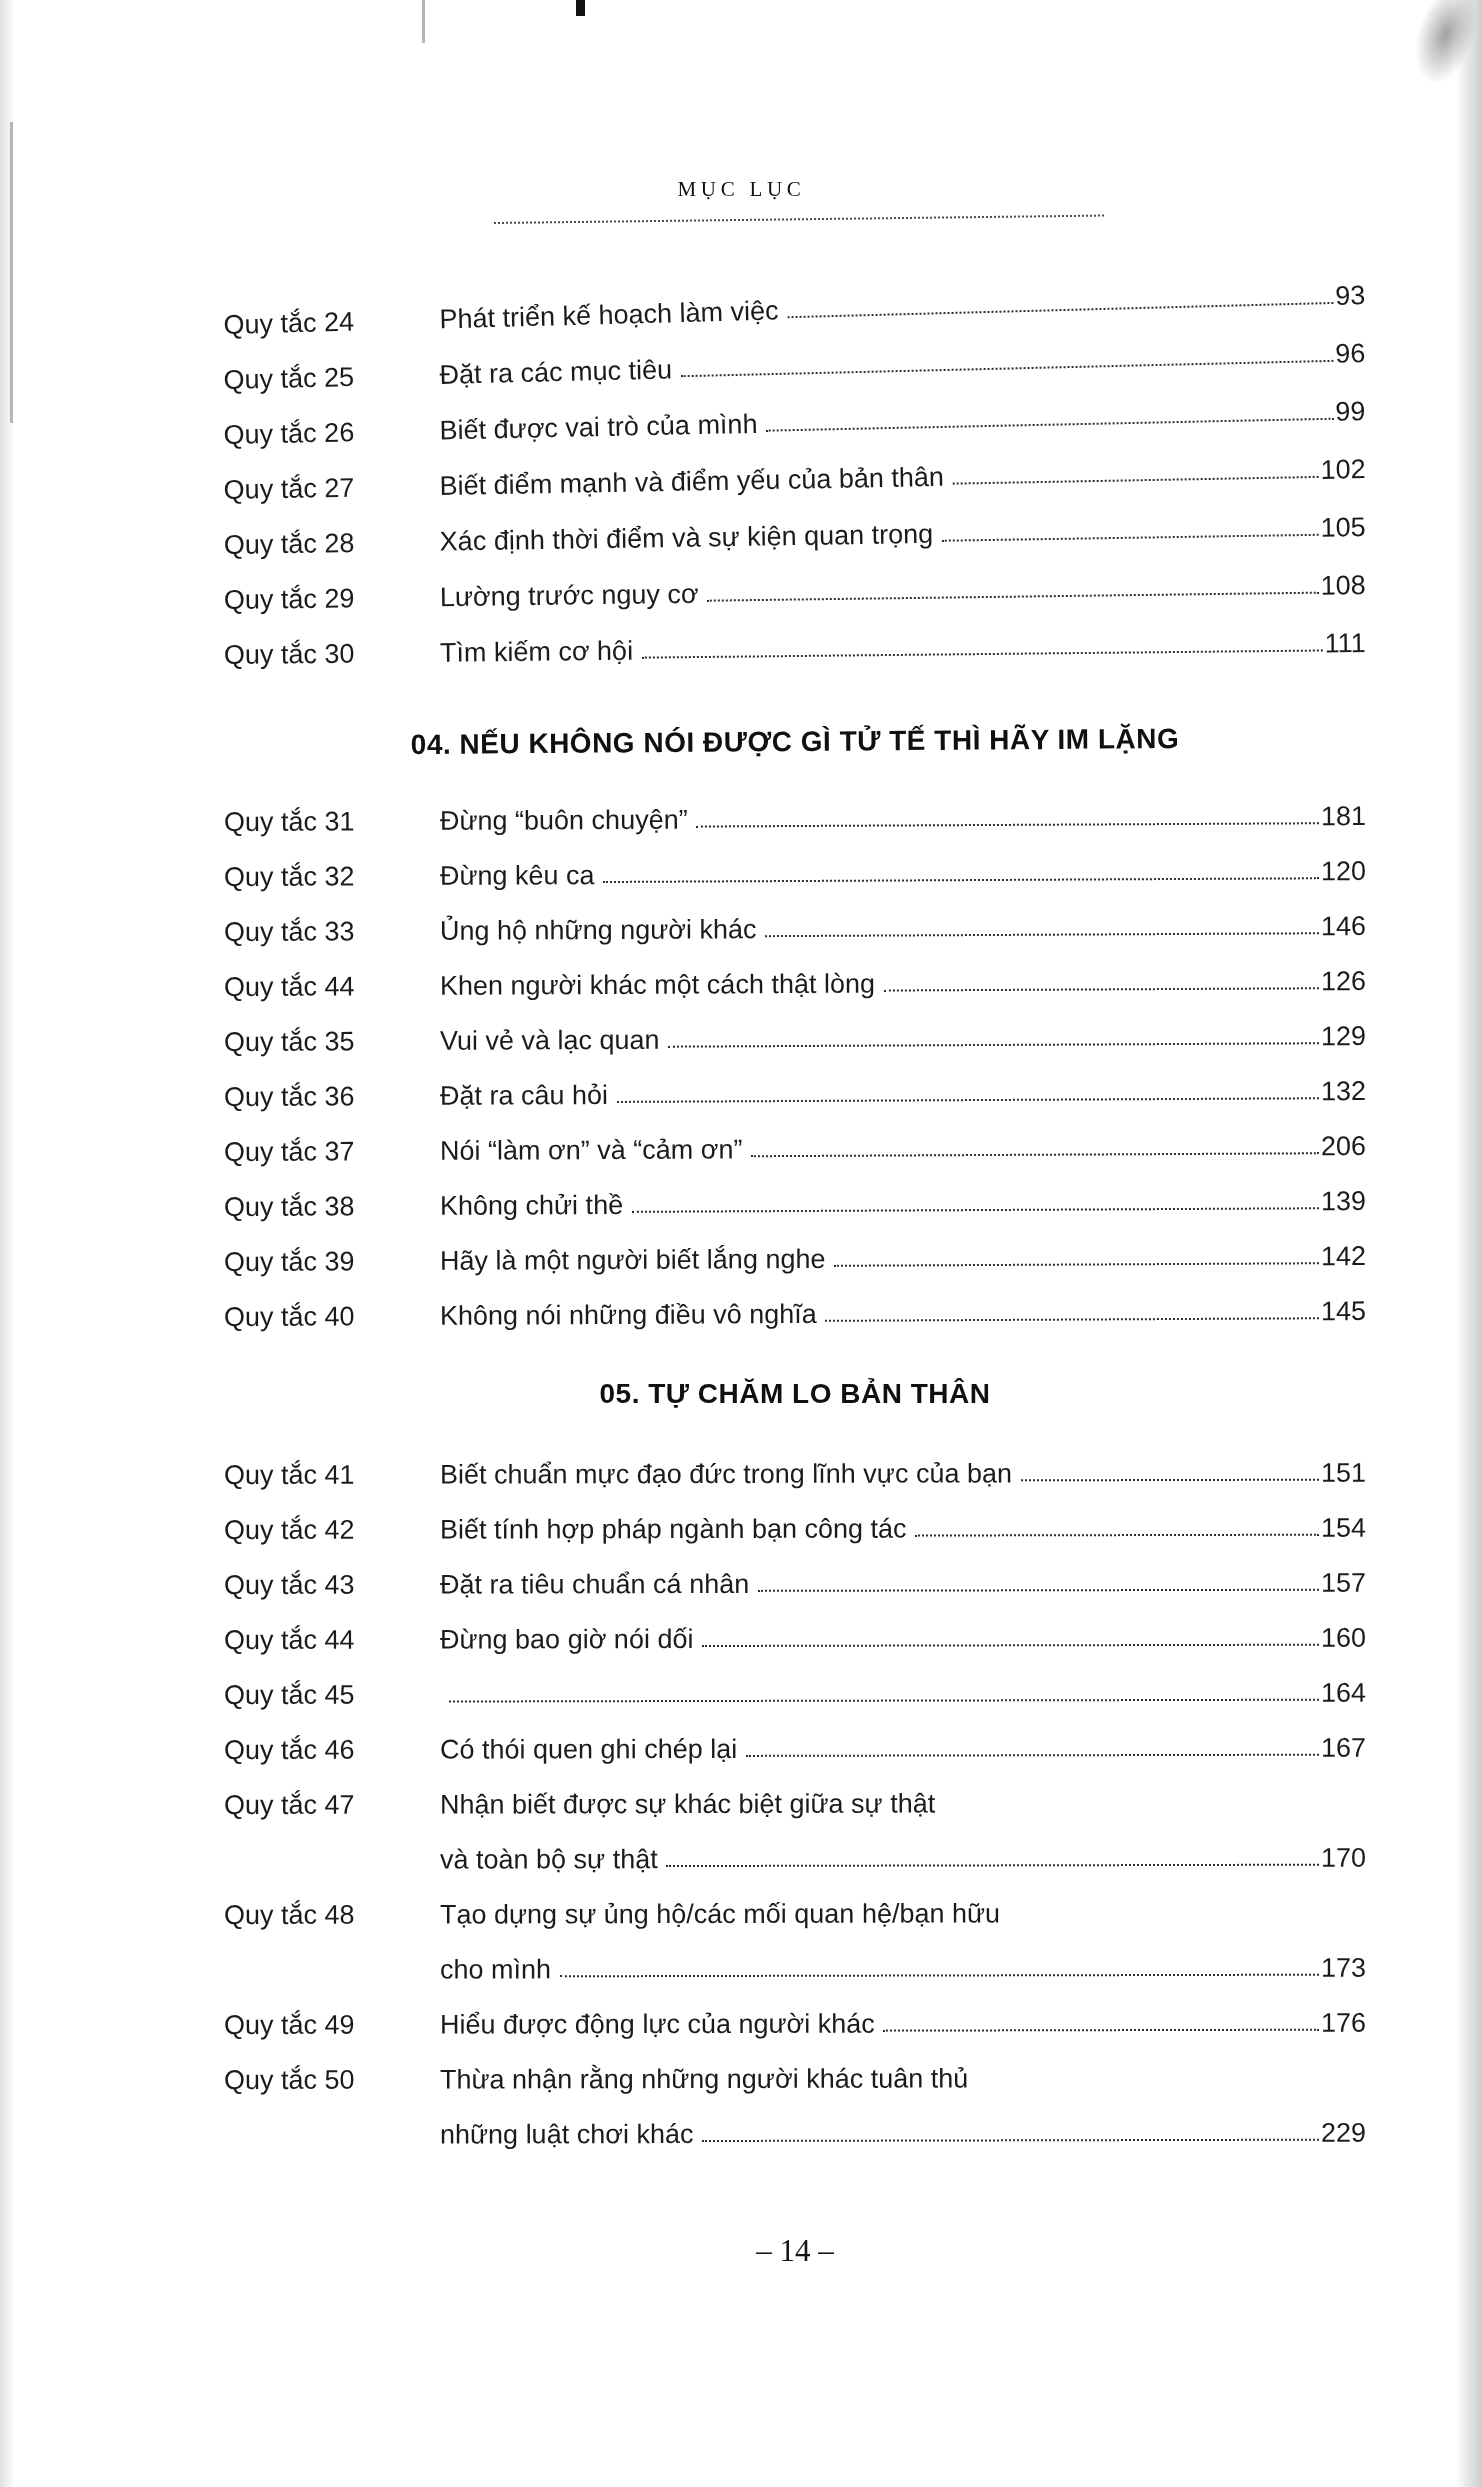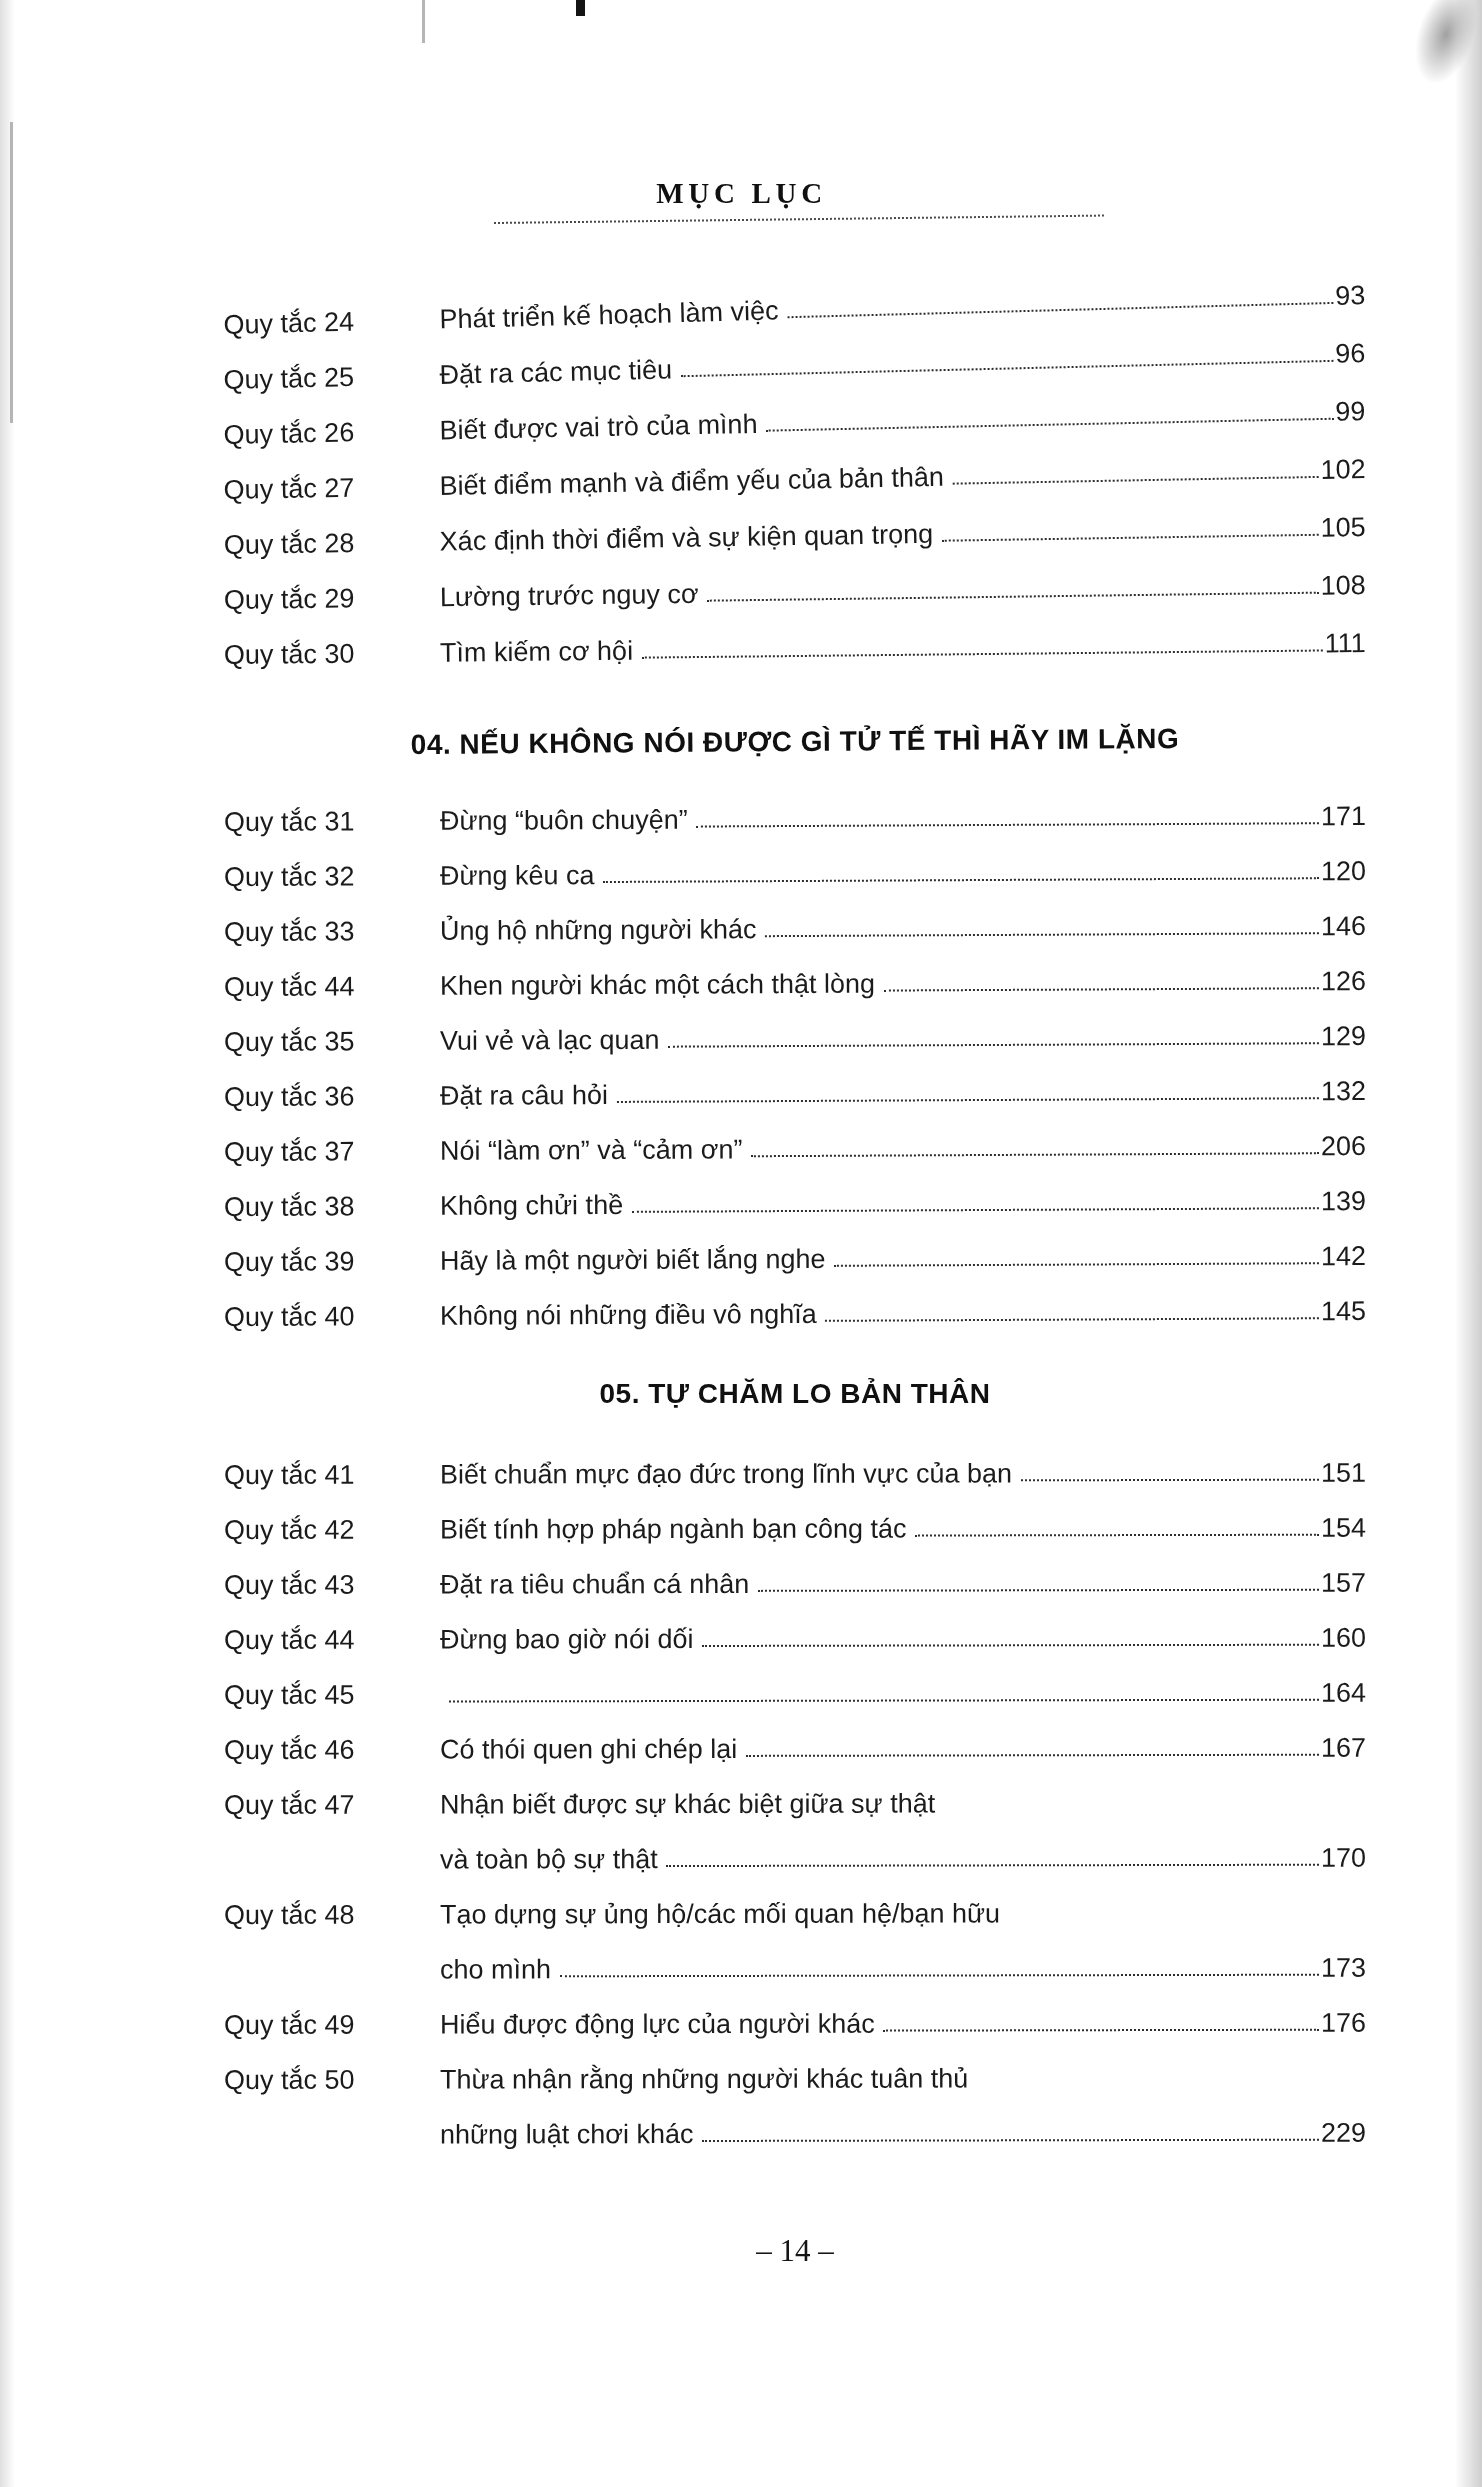--- a/index.html
+++ b/index.html
@@ -33,21 +33,21 @@
   .scan-tick-top{
     position:absolute;left:422px;top:0;width:2.8px;height:43px;background:rgba(120,120,120,0.55);
   }
   .scan-line-left{
     position:absolute;left:10.3px;top:122px;width:2.8px;height:301px;background:rgba(100,100,100,0.45);
   }
   
   .header{position:relative;margin-top:177px;height:66px;text-align:center;}
   .header-title{
     font-family:"Liberation Serif", serif;
-    font-weight:bold;font-size:29px;letter-spacing:4.7px;color:#101010;
+    font-weight:normal;font-size:21px;letter-spacing:4.7px;color:#101010;
   }
   .header-rule{
     position:absolute;left:494px;top:45px;width:610px;height:0;
     border-bottom:2.8px dotted #4a4a4a;
     transform:rotate(-0.7deg);transform-origin:left center;
   }
   
   .content{position:relative;padding:0 117px 0 224px;}
   .toc-block{margin:0;}
   .toc-block.first{margin-top:43px;}
@@ -150,21 +150,21 @@
           <span class="pagenum">111</span>
         </div>
       </div>
 
     <h2 class="section-heading h04">04. NẾU KHÔNG NÓI ĐƯỢC GÌ TỬ TẾ THÌ HÃY IM LẶNG</h2>
     <div class="toc-block" data-section-index="1">
         <div class="row">
           <span class="label">Quy tắc 31</span>
           <span class="title">Đừng “buôn chuyện”</span>
           <span class="leader"></span>
-          <span class="pagenum">171</span>
+          <span class="pagenum">181</span>
         </div>
         <div class="row">
           <span class="label">Quy tắc 32</span>
           <span class="title">Đừng kêu ca</span>
           <span class="leader"></span>
           <span class="pagenum">120</span>
         </div>
         <div class="row">
           <span class="label">Quy tắc 33</span>
           <span class="title">Ủng hộ những người khác</span>

